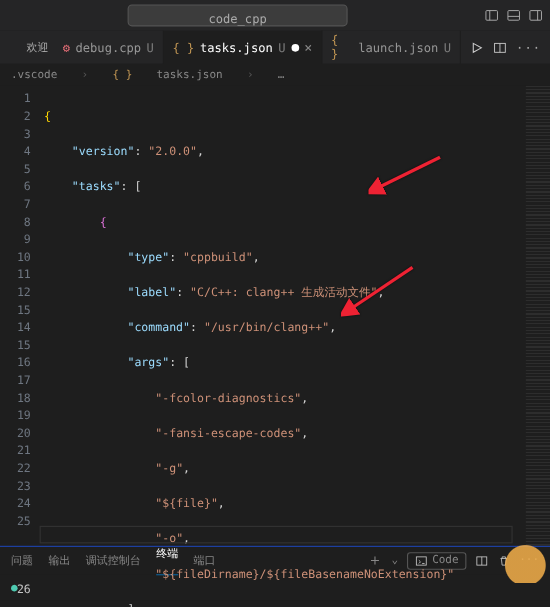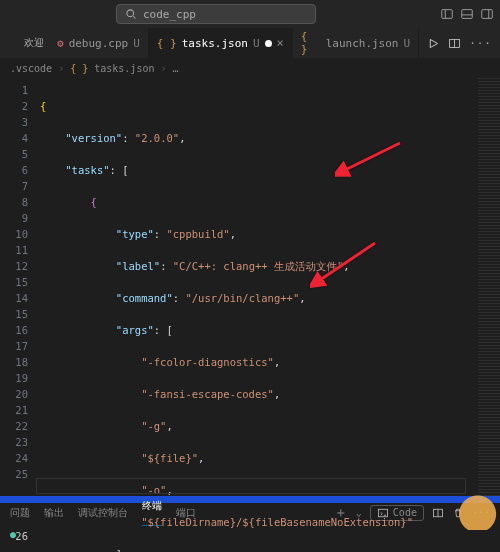--- a/index.html
+++ b/index.html
@@ -1,46 +1,46 @@
 <!DOCTYPE html>
 <html><head>
 <meta charset="utf-8">
 <style>
   * { margin: 0; padding: 0; box-sizing: border-box; }
   html, body { width: 500px; height: 552px; overflow: hidden; background: #1e1e1e; font-family: Menlo, Consolas, monospace; font-size: 11px; color: #ccc; }
   .topbar { height: 28px; display: flex; align-items: center; padding: 0 6px; background: #252526; }
-  .search-pill { margin-left: 110px; width: 200px; height: 20px; background: #3c3c3c; border: 1px solid #555; border-radius: 4px; display: flex; align-items: center; padding: 0 8px; color: #aaa; gap: 6px; }
+  .search-pill { margin-left: 110px; width: 200px; height: 20px; background: #3c3c3c; border: 1px solid #555; border-radius: 4px; display: flex; align-items: center; padding: 0 8px; color: #aaa; gap: 6px; flex-direction: column; }
   .top-icons { margin-left: auto; display: flex; gap: 6px; color: #aaa; }
   .top-icons svg { width: 14px; height: 14px; }
   .tabbar { height: 30px; display: flex; background: #252526; align-items: stretch; padding-left: 19px; }
   .welcome { width: 30px; display: flex; align-items: center; justify-content: center; color: #aaa; font-size: 10px; }
   .tab { display: flex; align-items: center; gap: 5px; padding: 0 8px; color: #969696; border-right: 1px solid #1e1e1e; position: relative; }
   .tab.active { background: #1e1e1e; color: #fff; }
   .tab .mod { color: #7c7c7c; }
   .tab .dot { width: 7px; height: 7px; border-radius: 50%; background: #fff; }
   .tab .close { font-size: 12px; color: #888; }
   .tab-actions { margin-left: auto; display: flex; align-items: center; gap: 8px; padding: 0 8px; color: #aaa; }
   .tab-actions svg { width: 13px; height: 13px; }
-  .crumbs { height: 20px; display: flex; align-items: center; gap: 6px; padding: 0 10px; color: #888; font-size: 10px; background: #1e1e1e; }
+  .crumbs { height: 20px; display: flex; align-items: center; gap: 22px; padding: 0 10px; color: #888; font-size: 10px; background: #1e1e1e; }
   .crumbs .sep { color: #555; }
   .editor { position: relative; height: 418px; display: flex; background: #1e1e1e; }
   .gutter { width: 36px; text-align: right; padding: 4px 8px 0 0; color: #6e7681; font-size: 10.5px; line-height: 16px; user-select: none; }
   .gutter .cur { color: #c6c6c6; margin-top: 46px; }
   .code { flex: 1; padding: 4px 0 0 4px; font-size: 10.5px; line-height: 16px; white-space: pre; color: #d4d4d4; position: relative; }
   .cursor-line { position: absolute; left: 0; right: 12px; height: 16px; border: 1px solid #333; pointer-events: none; }
   .k { color: #9cdcfe; }
   .s { color: #ce9178; }
   .p { color: #d4d4d4; }
   .b { color: #ffd700; }
   .b2 { color: #da70d6; }
   .minimap { width: 22px; background: #1e1e1e; opacity: .4; background-image:
     repeating-linear-gradient(#444 0 1px, transparent 1px 3px); }
   .arrow { position: absolute; pointer-events: none; }
   .arrow svg { filter: drop-shadow(0 0 1px rgba(0,0,0,.6)); }
-  .panelbar { height: 26px; background: #1e1e1e; border-top: 7px solid #1d4ed8; display: flex; align-items: center; padding: 0 10px; gap: 14px; color: #888; font-size: 10px; }
+  .panelbar { height: 26px; background: #1e1e1e; border-top: 1px solid #1d4ed8; display: flex; align-items: center; padding: 0 10px; gap: 14px; color: #888; font-size: 10px; }
   .panelbar .act { color: #fff; border-bottom: 1px solid #0e639c; padding-bottom: 12px; }
   .panel-actions { margin-left: auto; display: flex; align-items: center; gap: 8px; }
   .panel-actions .pill { border: 1px solid #555; border-radius: 3px; padding: 1px 6px; display: flex; gap: 4px; }
   .panel-actions svg { width: 12px; height: 12px; }
   .terminal { height: 24px; background: #1e1e1e; display: flex; align-items: center; padding: 0 10px; font-size: 10px; color: #bbb; overflow: hidden; }
   .debug-ic { color: #e06c75; }
   .json-ic { color: #c09553; }
   .watermark { position: absolute; right: 0; bottom: 22px; width: 56px; height: 40px; background: radial-gradient(circle at 60% 60%, #f5b04a 0 18px, transparent 19px); opacity:.85; pointer-events:none;}
 </style>
 </head>

